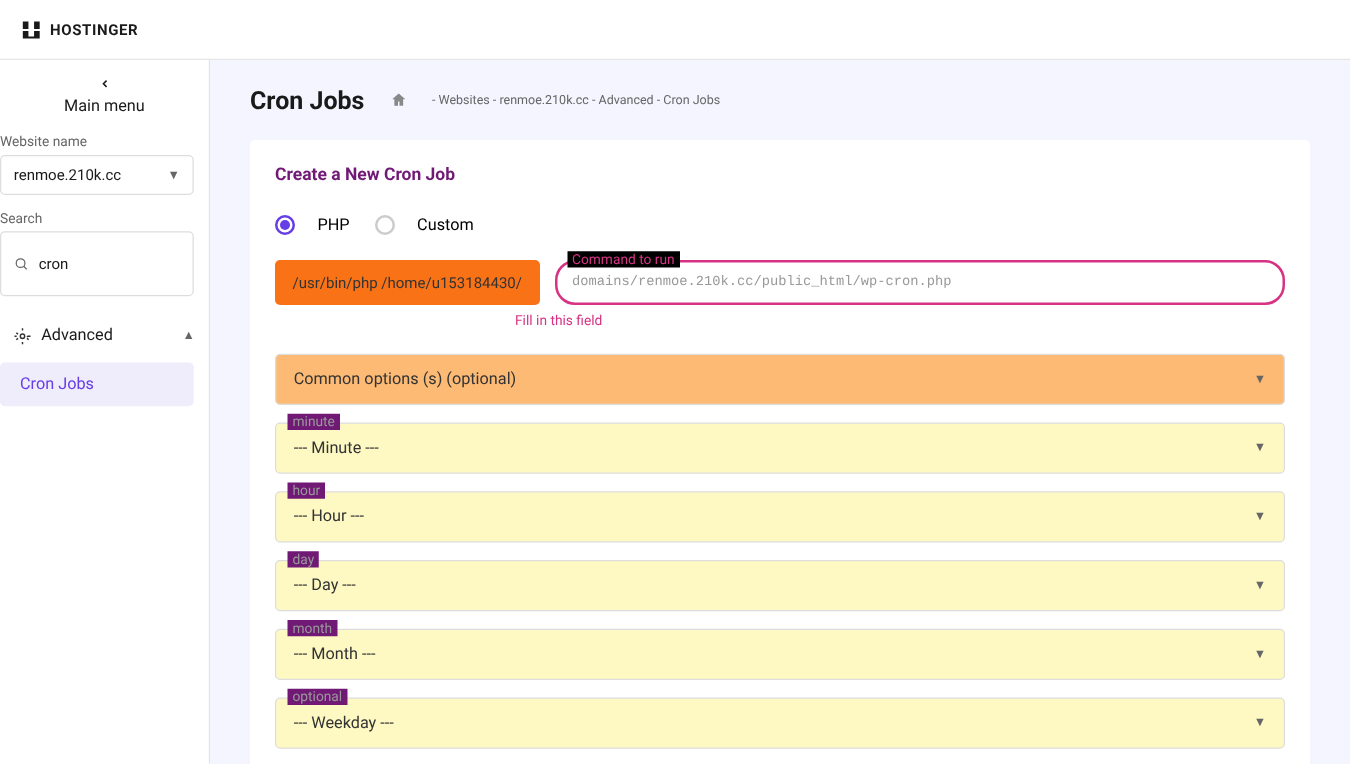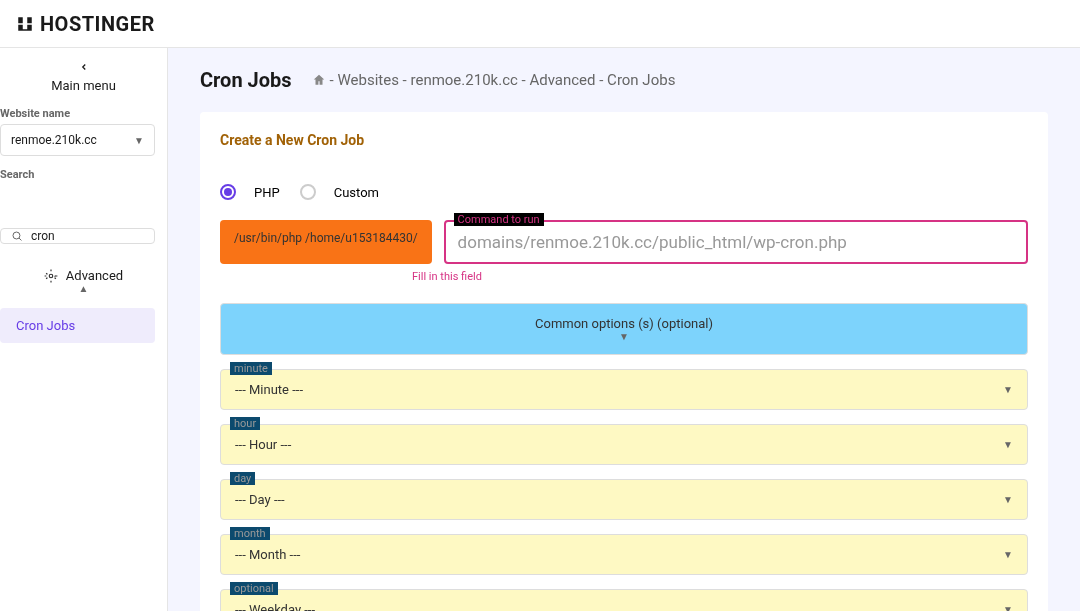--- a/index.html
+++ b/index.html
@@ -19,21 +19,21 @@
       display: flex;
       align-items: center;
       padding: 0 16px;
       border-bottom: 1px solid #e5e5e5;
     }
     .logo {
       display: flex;
       align-items: center;
       gap: 6px;
       font-weight: 700;
-      font-size: 20px;
+      font-size: 12px;
       letter-spacing: 0.5px;
       color: #1a1a1a;
     }
     .logo-mark {
       width: 18px;
       height: 18px;
     }
     .main-container {
       display: flex;
       height: calc(100% - 48px);
@@ -51,60 +51,57 @@
       padding: 14px 12px;
       font-size: 13px;
       color: #1a1a1a;
       cursor: pointer;
       flex-direction: column;
     }
     .sidebar-label {
       font-size: 11px;
       color: #666;
       padding: 0 0 4px 0;
-      font-weight: bold;
     }
     .sidebar-select {
       display: flex;
       align-items: center;
       justify-content: space-between;
       border: 1px solid #ddd;
       border-radius: 4px;
       padding: 8px 10px;
       margin-bottom: 12px;
       font-size: 12px;
       color: #1a1a1a;
       cursor: pointer;
     }
     .sidebar-search {
       display: flex;
       align-items: flex-start;
       gap: 8px;
       border: 1px solid #ddd;
       border-radius: 4px;
-      padding: 0 10px;
+      padding: 18px 10px;
       margin-bottom: 14px;
-      margin-top: 43px;
     }
     .sidebar-search input {
       border: none;
       outline: none;
       font-size: 12px;
       width: 100%;
       color: #1a1a1a;
     }
     .sidebar-section-header {
       display: flex;
       align-items: center;
       justify-content: space-between;
       padding: 10px 11px;
       font-size: 13px;
       color: #1a1a1a;
       cursor: pointer;
-      flex-direction: column;
     }
     .sidebar-section-left {
       display: flex;
       align-items: center;
       gap: 8px;
     }
     .sidebar-item {
       display: flex;
       align-items: center;
       padding: 10px 16px;
@@ -128,35 +125,35 @@
       margin-bottom: 20px;
     }
     .page-title {
       font-size: 20px;
       font-weight: 700;
       color: #1a1a1a;
     }
     .breadcrumb {
       display: flex;
       align-items: center;
-      gap: 4px;
-      font-size: 15px;
+      gap: 20px;
+      font-size: 10px;
       color: #666;
     }
     .card {
       background: #fff;
       border-radius: 4px;
       padding: 20px;
       margin-bottom: 16px;
     }
     .card-title {
       font-size: 14px;
       font-weight: 700;
-      margin-bottom: 36px;
-      color: #a16207;
+      margin-bottom: 24px;
+      color: #701a75;
     }
     .radio-group {
       display: flex;
       gap: 20px;
       margin-bottom: 20px;
     }
     .radio-option {
       display: flex;
       align-items: center;
       gap: 18px;
@@ -204,44 +201,45 @@
       top: -7px;
       left: 10px;
       background: #000000;
       padding: 0 4px;
       font-size: 11px;
       color: #d63384;
     }
     .command-input {
       width: 100%;
       border: 2px solid #d63384;
-      border-radius: 4px;
+      border-radius: 16px;
       padding: 10px 12px;
-      font-size: 17px;
+      font-size: 11px;
       outline: none;
       color: #333;
+      font-family: Liberation Mono, monospace;
     }
     .command-input::placeholder {
       color: #999;
     }
     .command-error {
       font-size: 11px;
       color: #d63384;
       margin-left: 192px;
       margin-bottom: 20px;
     }
     .select-field {
       position: relative;
       margin-bottom: 14px;
     }
     .select-label {
       position: absolute;
       top: -7px;
       left: 10px;
-      background: #0c4a6e;
+      background: #701a75;
       padding: 0 4px;
       font-size: 11px;
       color: #999;
     }
     .select-box {
       width: 100%;
       border: 1px solid #ddd;
       border-radius: 4px;
       padding: 12px 14px;
       font-size: 13px;
@@ -256,23 +254,22 @@
       width: 100%;
       border: 1px solid #ddd;
       border-radius: 4px;
       padding: 12px 14px;
       font-size: 13px;
       color: #333;
       display: flex;
       align-items: center;
       justify-content: space-between;
       cursor: pointer;
-      background: #7dd3fc;
+      background: #fdba74;
       margin-bottom: 14px;
-      flex-direction: column;
     }
     .chevron {
       font-size: 10px;
       color: #666;
     }
     .sidebar-inner-pad {
       padding: 0 0 0 0;
     }
   </style>
 </head>

